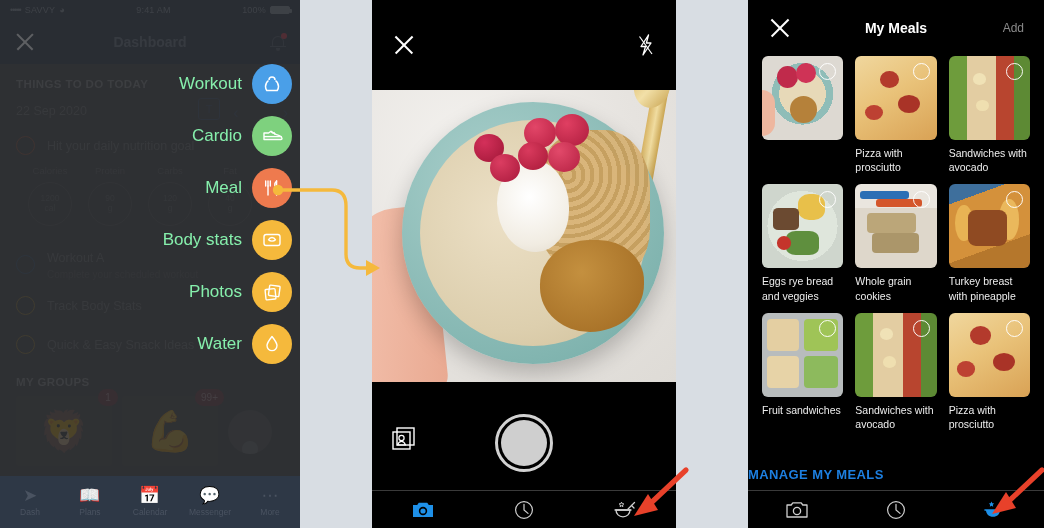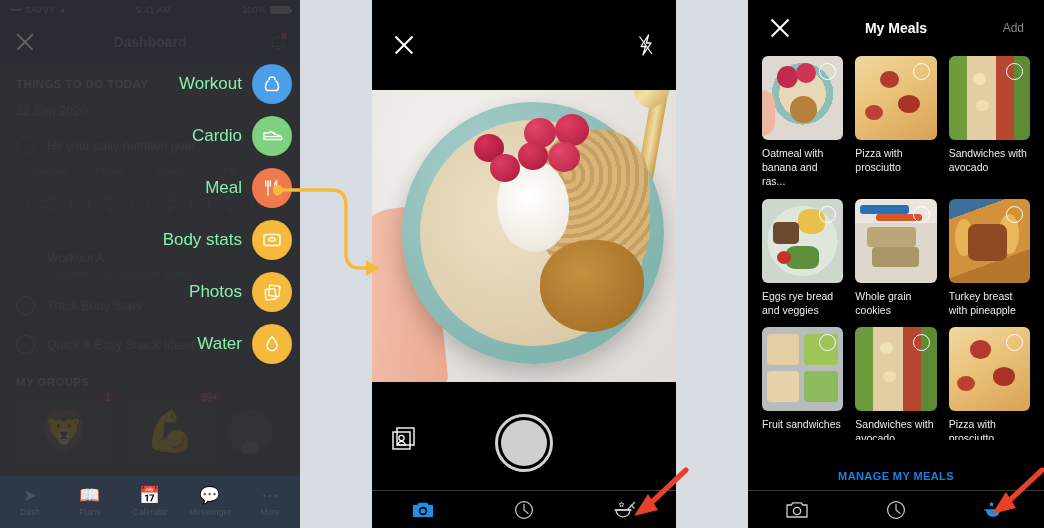--- a/index.html
+++ b/index.html
@@ -137,22 +137,22 @@
   .meals-title { color: #fff; font-size: 14px; font-weight: 700; position: absolute; left:0; right:0; text-align:center;}
   .meals-add { color: #8a8a8a; font-size: 12px; z-index: 2; }
   .meal-grid { position: absolute; top: 56px; left: 0; right: 0; bottom: 80px;
                padding: 0 14px; display: grid; grid-template-columns: repeat(3,1fr);
                gap: 10px 12px; align-content: start; overflow: hidden;}
   .meal-cell { }
   .meal-thumb { width: 100%; height: 84px; border-radius: 6px; position: relative; overflow: hidden; }
   .meal-check { position: absolute; top: 7px; right: 7px; width: 17px; height: 17px;
                 border-radius: 50%; border: 1.7px solid rgba(255,255,255,0.95); }
   .meal-name { color: #ededed; font-size: 10.5px; line-height: 1.35; margin-top: 6px; }
-  .manage-link { position: absolute; bottom: 46px; left: 0; right: 0; text-align: center;
-                 color: #1d7fe0; font-size: 11px; font-weight: 600; letter-spacing: .4px; }
+  .manage-link { position: absolute; bottom: 46px; left: 0; right: 0; 
+                 color: #1d7fe0; font-size: 13px; font-weight: 600; letter-spacing: .4px; }
   .meals-tabbar { position: absolute; bottom: 0; left: 0; right: 0; height: 38px;
                   border-top: 1px solid #3a3a3a; display: flex; align-items: center; }
 
   
   .red-arrow { position: absolute; z-index: 20; }
 </style>
 </head>
 <body>
 
 <div class="canvas">
@@ -471,21 +471,20 @@
     <div class="meal-grid">
 
       <div class="meal-cell">
         <div class="meal-thumb" style="background:radial-gradient(circle at 50% 45%, #e7d9b8 0 38%, #8fbdb8 38% 50%, #ddd9d2 50%);">
           <div style="position:absolute;left:18%;top:12%;width:26%;height:26%;border-radius:50%;background:#c02a4b;"></div>
           <div style="position:absolute;left:42%;top:8%;width:24%;height:24%;border-radius:50%;background:#cf3356;"></div>
           <div style="position:absolute;left:34%;top:48%;width:34%;height:32%;border-radius:50%;background:#b5813a;"></div>
           <div style="position:absolute;left:0;top:40%;width:16%;height:55%;background:#eeb79f;border-radius:0 20px 20px 0;"></div>
           <span class="meal-check"></span>
         </div>
-        <div class="meal-name">Oatmeal with banana and ras...</div>
       </div>
 
       <div class="meal-cell">
         <div class="meal-thumb" style="background:linear-gradient(150deg,#f0d79e 0%,#e9c279 45%,#d9a255 100%);">
           <div style="position:absolute;left:30%;top:18%;width:24%;height:20%;border-radius:50%;background:#b33a2c;"></div>
           <div style="position:absolute;left:52%;top:46%;width:28%;height:22%;border-radius:50%;background:#a93327;"></div>
           <div style="position:absolute;left:12%;top:58%;width:22%;height:18%;border-radius:50%;background:#bd4132;"></div>
           <span class="meal-check"></span>
         </div>
         <div class="meal-name">Pizza with prosciutto</div>

